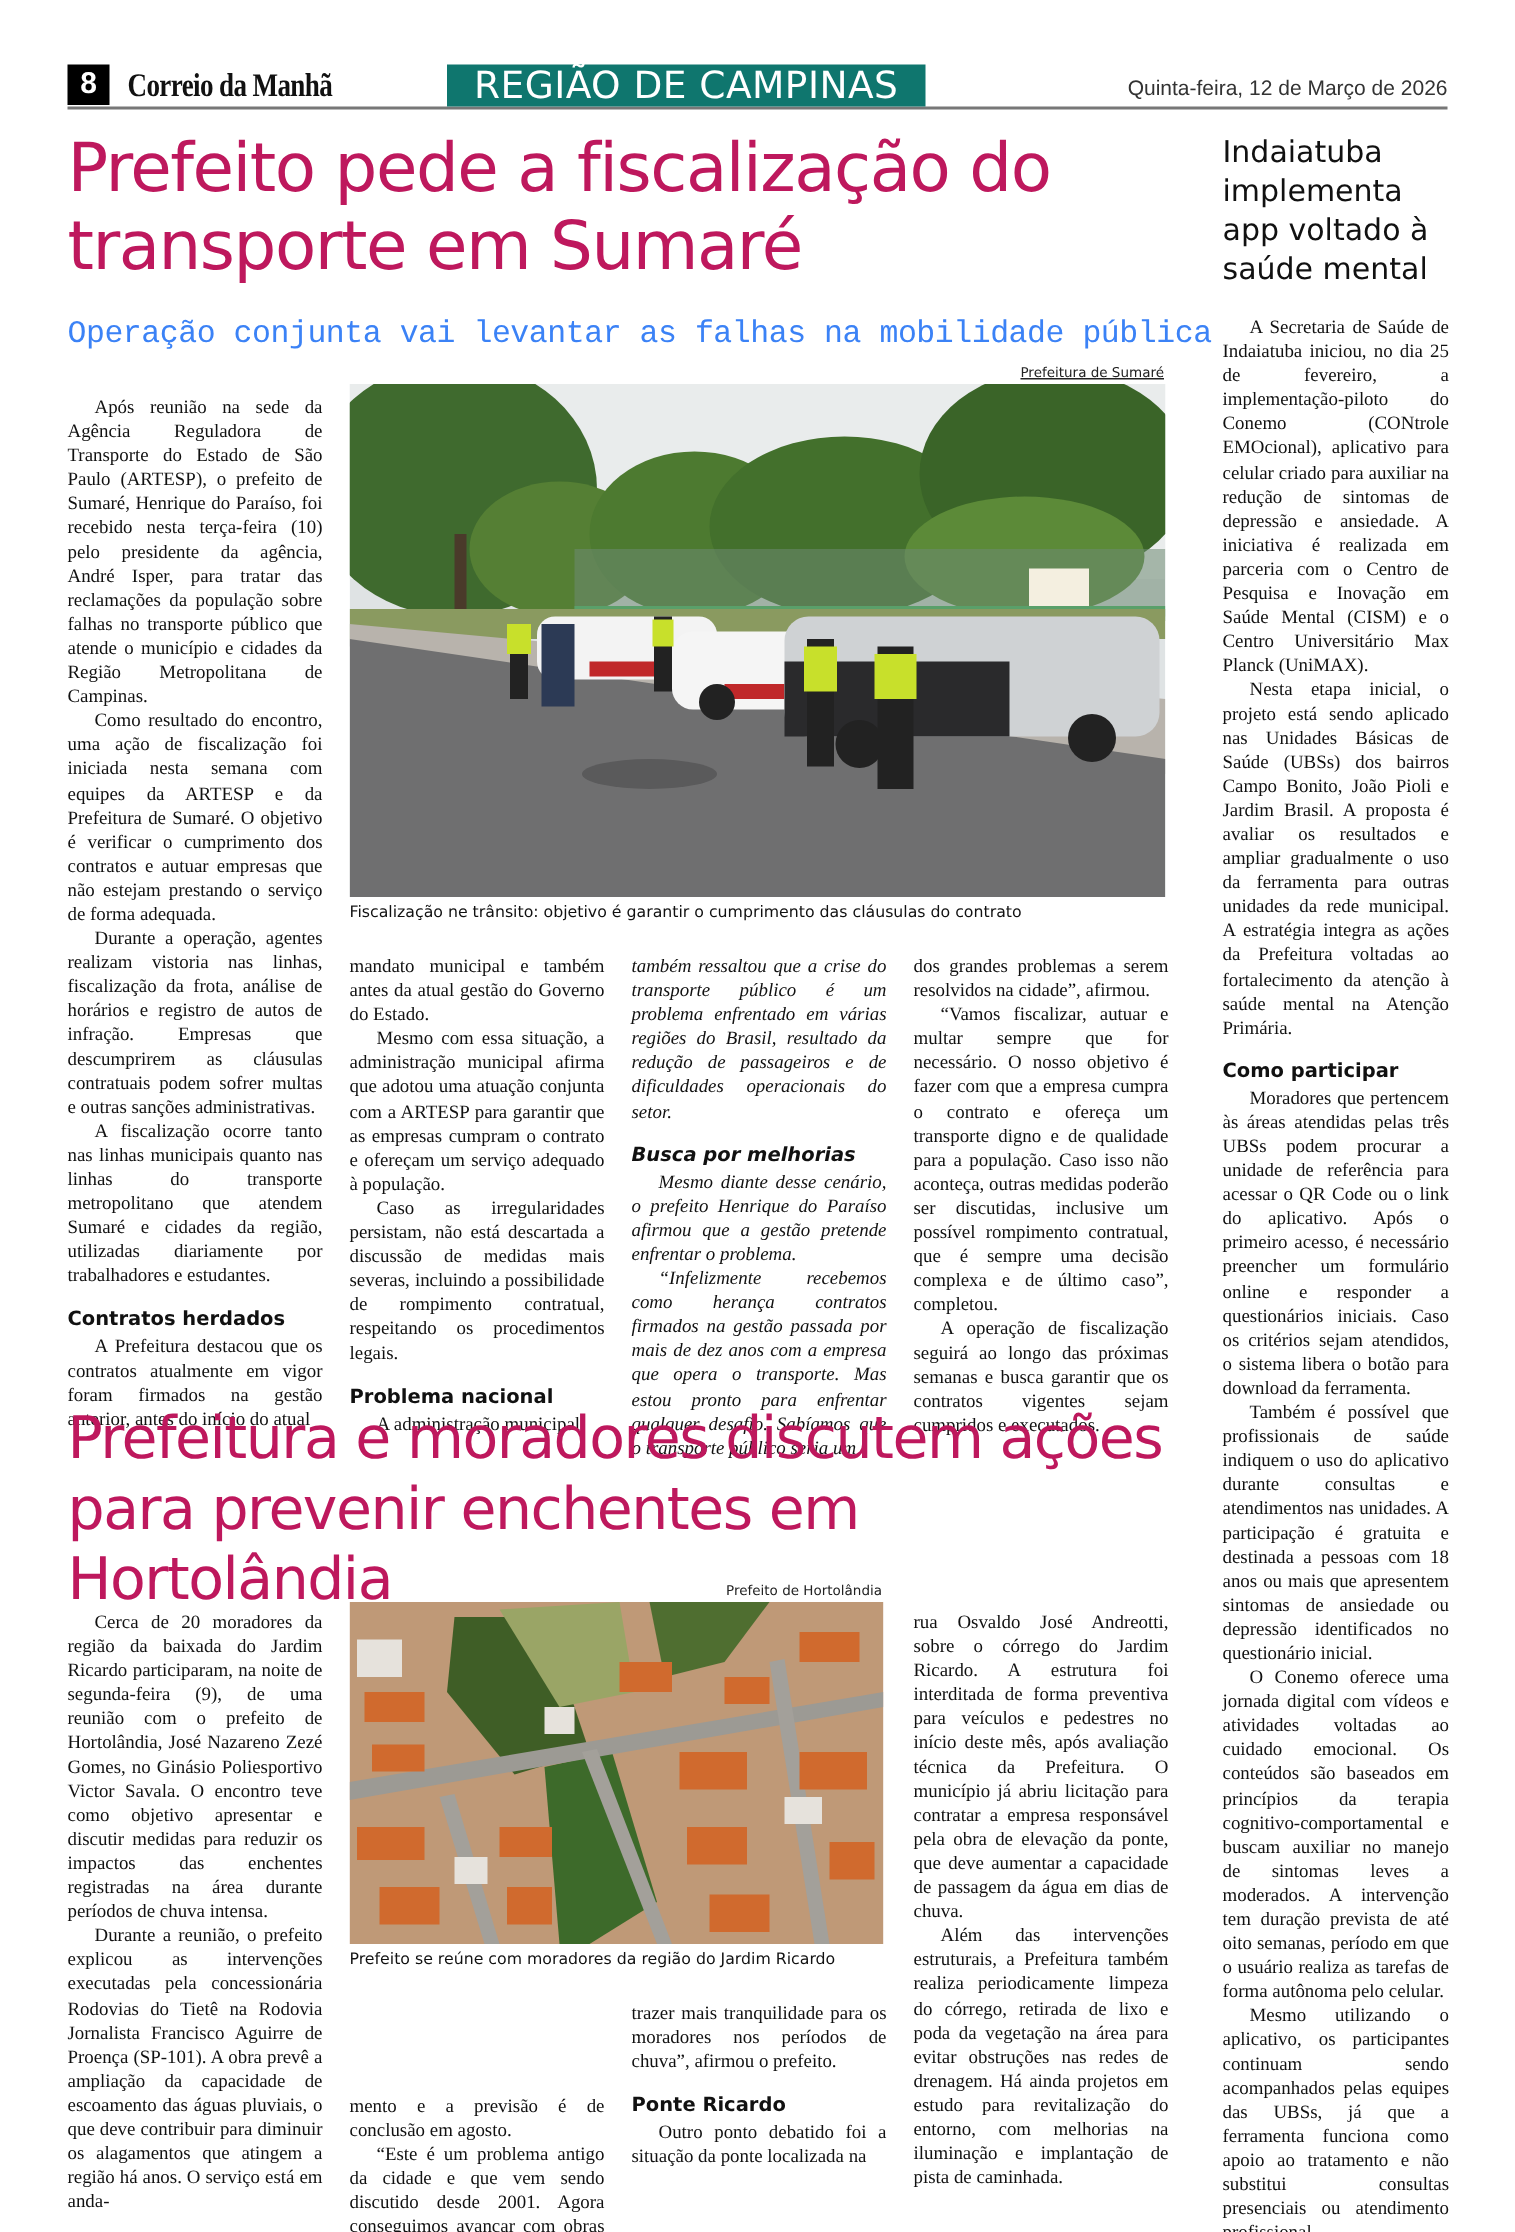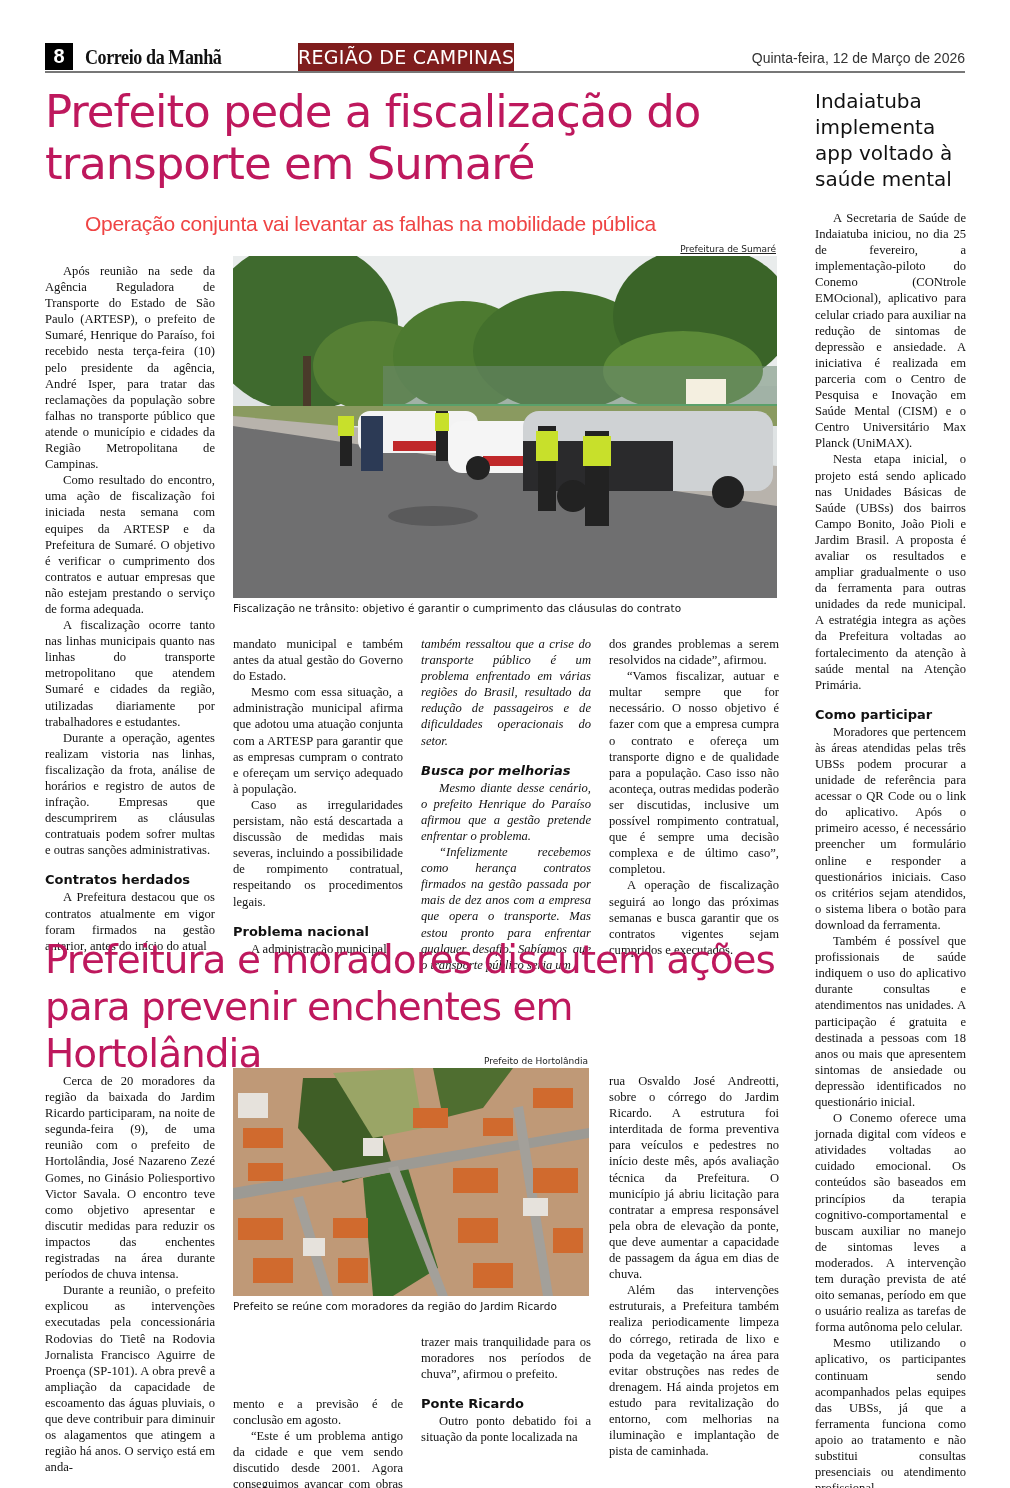--- a/index.html
+++ b/index.html
@@ -2,27 +2,27 @@
 <html><head>
 <meta charset="utf-8">
 <style>
   html, body { margin: 0; padding: 0; background: #ffffff; }
   body { width: 1010px; height: 1488px; position: relative; overflow: hidden; color: #111; }
 
   
   .masthead { position: absolute; left: 45px; top: 43px; width: 920px; height: 28px; border-bottom: 2px solid #777; }
   .page-num { position: absolute; left: 0; top: 0; width: 28px; height: 27px; background: #000; color: #fff; font-family: "Liberation Sans", sans-serif; font-weight: bold; font-size: 20px; text-align: center; line-height: 27px; }
   .paper-name { position: absolute; left: 40px; top: 1px; font-family: "Liberation Serif", serif; font-weight: bold; font-size: 22px; letter-spacing: -0.5px; transform: scaleX(0.82); transform-origin: left; }
-  .section-tag { position: absolute; left: 253px; top: 0; height: 28px; padding: 0 0; background: #7f1d1d; color: #fff; font-family: "DejaVu Sans", sans-serif; font-size: 19px; line-height: 28px; letter-spacing: 0.3px; }
+  .section-tag { position: absolute; left: 253px; top: 0; height: 28px; padding: 0 18px; background: #0f766e; color: #fff; font-family: "DejaVu Sans", sans-serif; font-size: 25px; line-height: 28px; letter-spacing: 0.3px; }
   .date { position: absolute; right: 0; top: 7px; font-family: "Liberation Sans", sans-serif; font-size: 14px; color: #333; }
 
   
   .headline { position: absolute; font-family: "DejaVu Sans", sans-serif; color: #be185d; letter-spacing: -1px; }
   .h1 { left: 45px; top: 86px; width: 720px; font-size: 45px; line-height: 52px; font-weight: 500; }
-  .h1-sub { position: absolute; left: 45px; top: 212px; font-family: Liberation Sans, sans-serif; font-size: 21px; font-weight: 300; color: #ef4444; letter-spacing: -0.3px; margin-left: 40px; }
+  .h1-sub { position: absolute; left: 45px; top: 212px; font-family: Liberation Mono, monospace; font-size: 21px; font-weight: 300; color: #3b82f6; letter-spacing: -0.3px; }
   .h2 { left: 45px; top: 936px; width: 740px; font-size: 39px; line-height: 47px; font-weight: 400; }
   .side-head { position: absolute; left: 815px; top: 88px; width: 160px; font-family: "DejaVu Sans", sans-serif; font-size: 20px; line-height: 26px; color: #111; }
 
   
   .credit { position: absolute; font-family: "DejaVu Sans", sans-serif; font-size: 9px; color: #222; text-align: right; }
   .photo { position: absolute; overflow: hidden; }
   .caption { position: absolute; font-family: "DejaVu Sans", sans-serif; font-size: 10.5px; color: #111; white-space: nowrap; }
 
   
   .col { position: absolute; font-family: "Liberation Serif", "DejaVu Serif", serif; font-size: 12.6px; line-height: 16.1px; text-align: justify; hyphens: auto; color: #111; }
@@ -87,22 +87,22 @@
     <rect x="350" y="180" width="28" height="30" fill="#c8e02b"></rect>
 
     <rect x="453" y="123" width="40" height="25" fill="#f4efe0"></rect>
   </svg>
 </div>
 <div class="caption" style="left:233px; top:602px;">Fiscalização ne trânsito: objetivo é garantir o cumprimento das cláusulas do contrato</div>
 
 <div class="col" style="left:45px; top:263px; width:170px;">
   <p>Após reunião na sede da Agência Reguladora de Transporte do Estado de São Paulo (ARTESP), o prefeito de Sumaré, Henrique do Paraíso, foi recebido nesta terça-feira (10) pelo presidente da agência, André Isper, para tratar das reclamações da população sobre falhas no transporte público que atende o município e cidades da Região Metropolitana de Campinas.</p>
   <p>Como resultado do encontro, uma ação de fiscalização foi iniciada nesta semana com equipes da ARTESP e da Prefeitura de Sumaré. O objetivo é verificar o cumprimento dos contratos e autuar empresas que não estejam prestando o serviço de forma adequada.</p>
+  <p>Durante a operação, agentes realizam vistoria nas linhas, fiscalização da frota, análise de horários e registro de autos de infração. Empresas que descumprirem as cláusulas contratuais podem sofrer multas e outras sanções administrativas.</p>
   <p>A fiscalização ocorre tanto nas linhas municipais quanto nas linhas do transporte metropolitano que atendem Sumaré e cidades da região, utilizadas diariamente por trabalhadores e estudantes.</p>
-  <p>Durante a operação, agentes realizam vistoria nas linhas, fiscalização da frota, análise de horários e registro de autos de infração. Empresas que descumprirem as cláusulas contratuais podem sofrer multas e outras sanções administrativas.</p>
   <h3>Contratos herdados</h3>
   <p>A Prefeitura destacou que os contratos atualmente em vigor foram firmados na gestão anterior, antes do início do atual</p>
 </div>
 
 <div class="col" style="left:233px; top:636px; width:170px;">
   <p class="noindent">mandato municipal e também antes da atual gestão do Governo do Estado.</p>
   <p>Mesmo com essa situação, a administração municipal afirma que adotou uma atuação conjunta com a ARTESP para garantir que as empresas cumpram o contrato e ofereçam um serviço adequado à população.</p>
   <p>Caso as irregularidades persistam, não está descartada a discussão de medidas mais severas, incluindo a possibilidade de rompimento contratual, respeitando os procedimentos legais.</p>
   <h3>Problema nacional</h3>
   <p>A administração municipal</p>

